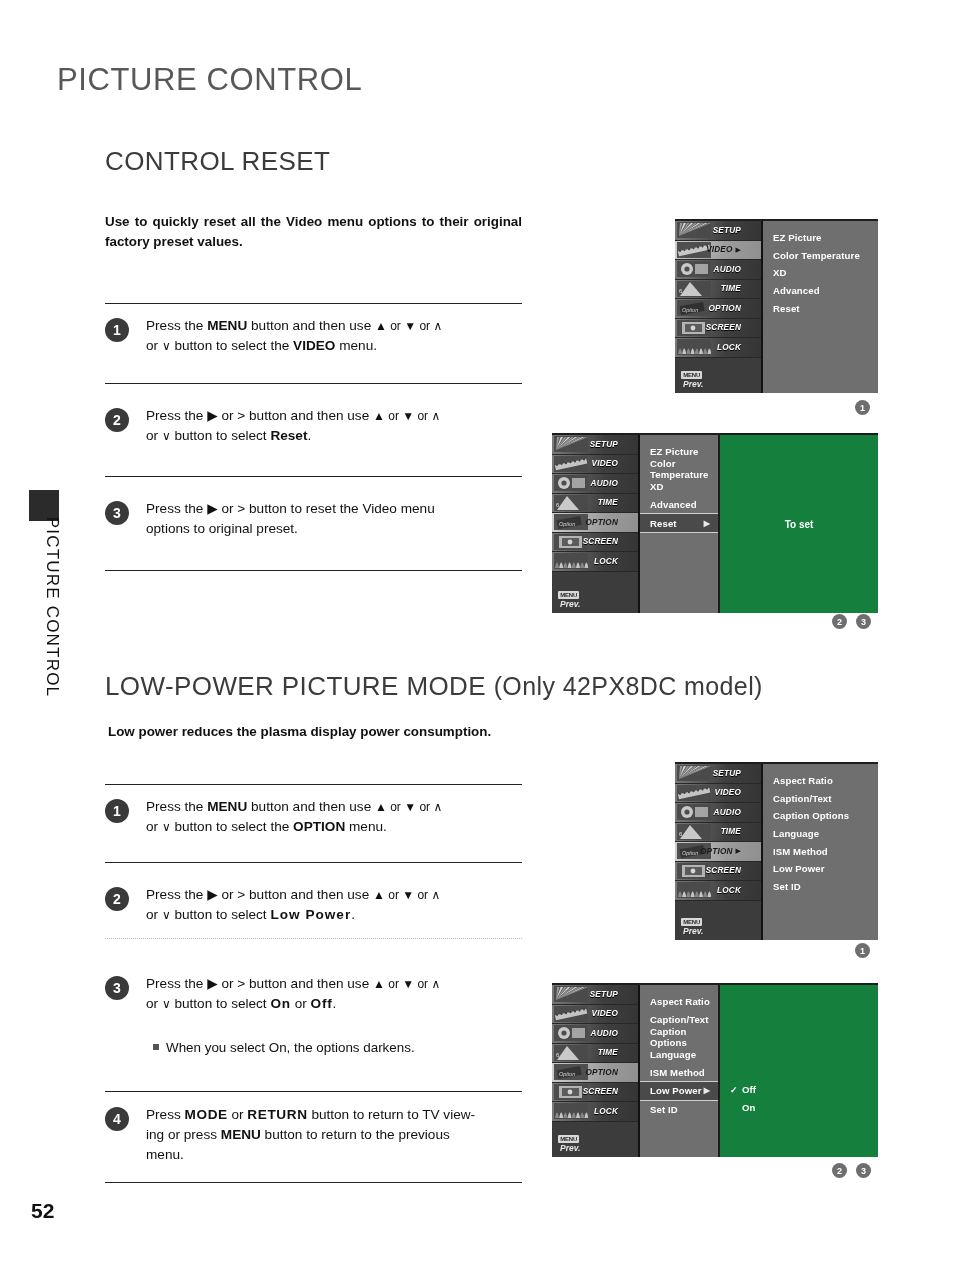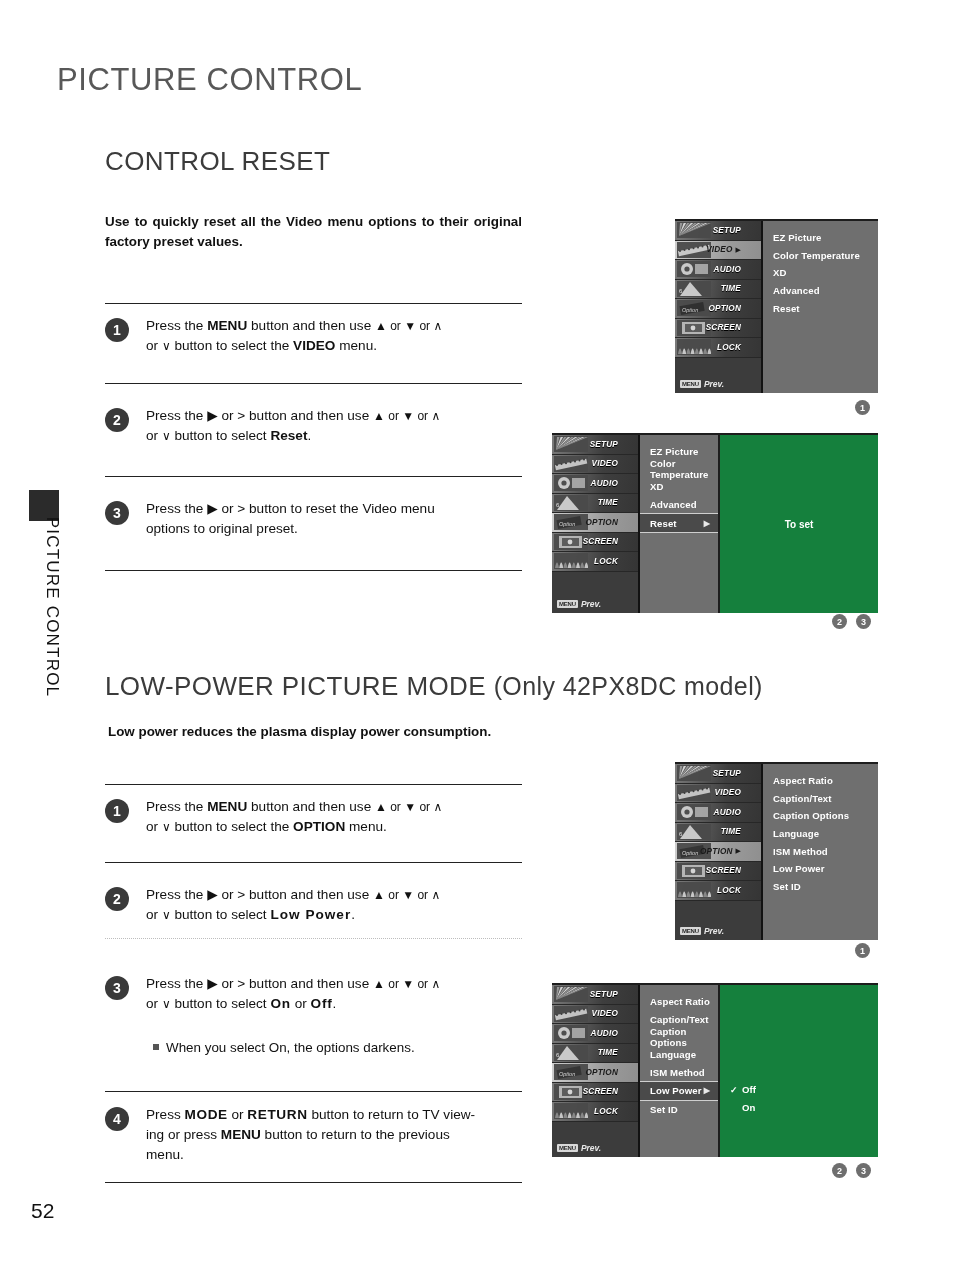--- a/index.html
+++ b/index.html
@@ -48,21 +48,21 @@
     transform: rotate(90deg);
     transform-origin: center center;
     white-space: nowrap;
   }
 
   .page-number {
     position: absolute;
     left: 31px;
     top: 1199px;
     font-size: 21px;
-    font-weight: normal;
+    font-weight: bold;
     color: #111;
   }
 
   
   .section-heading {
     position: absolute;
     font-size: 26px;
     font-weight: 400;
     letter-spacing: 0.4px;
     color: #3b3b3b;
@@ -191,20 +191,21 @@
     color: #fff;
   }
   .osd-side-item.selected .arr { color: #1a1a1a; }
 
   .osd-prev {
     position: absolute;
     left: 5px;
     bottom: 4px;
     display: flex;
     align-items: center;
+    flex-direction: column;
   }
   .osd-prev .key {
     font-size: 6px;
     font-weight: bold;
     background: #d8d8d8;
     color: #2a2a2a;
     padding: 1px 2px;
     border-radius: 1px;
     letter-spacing: -0.2px;
   }

